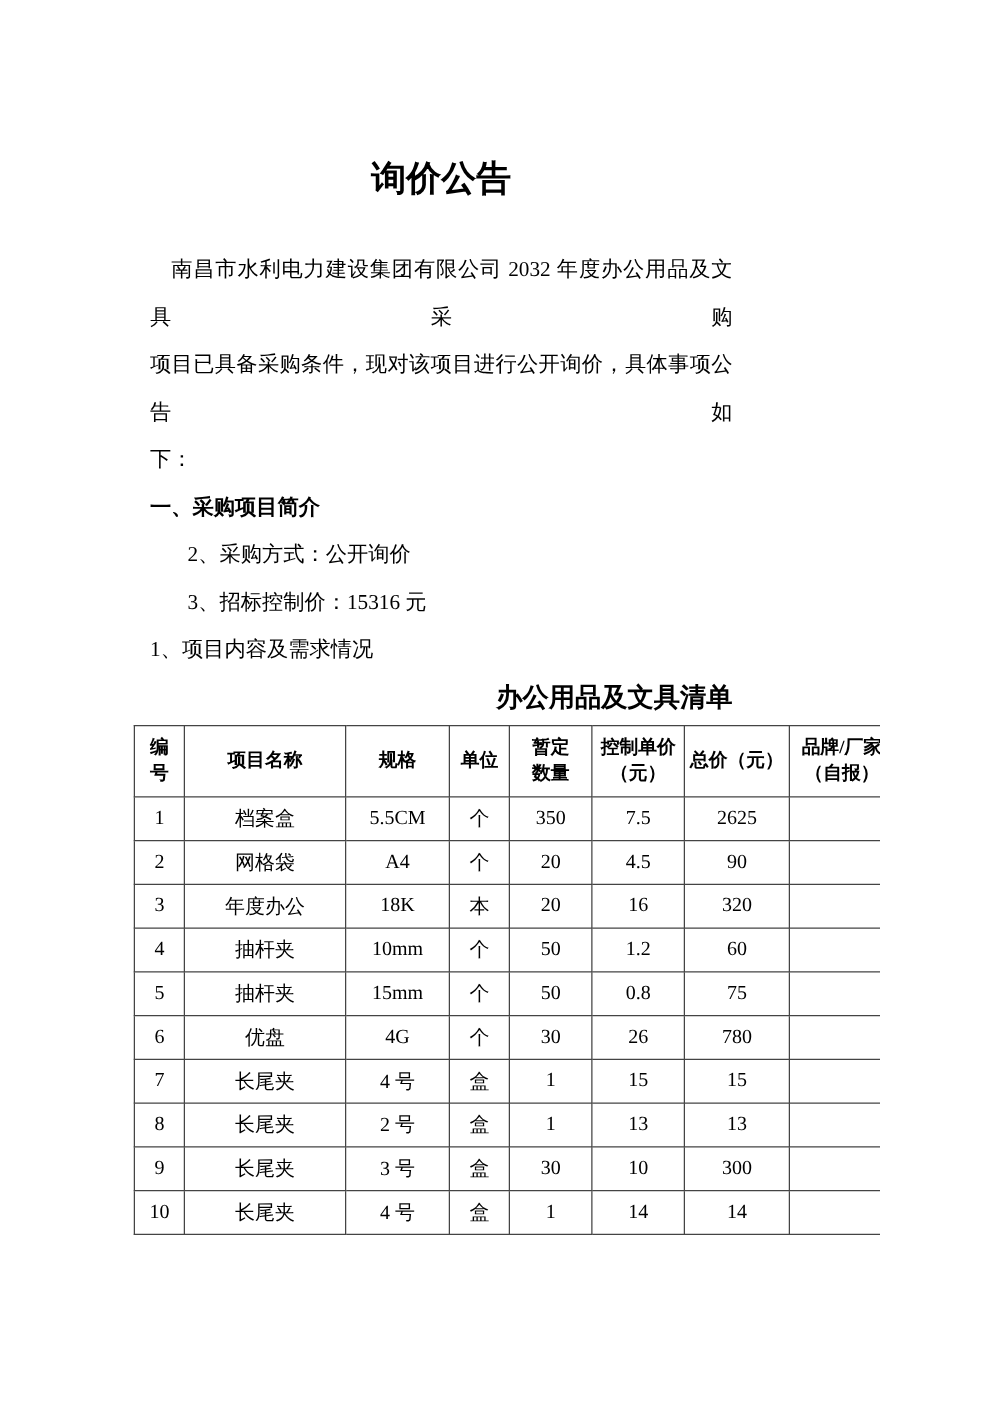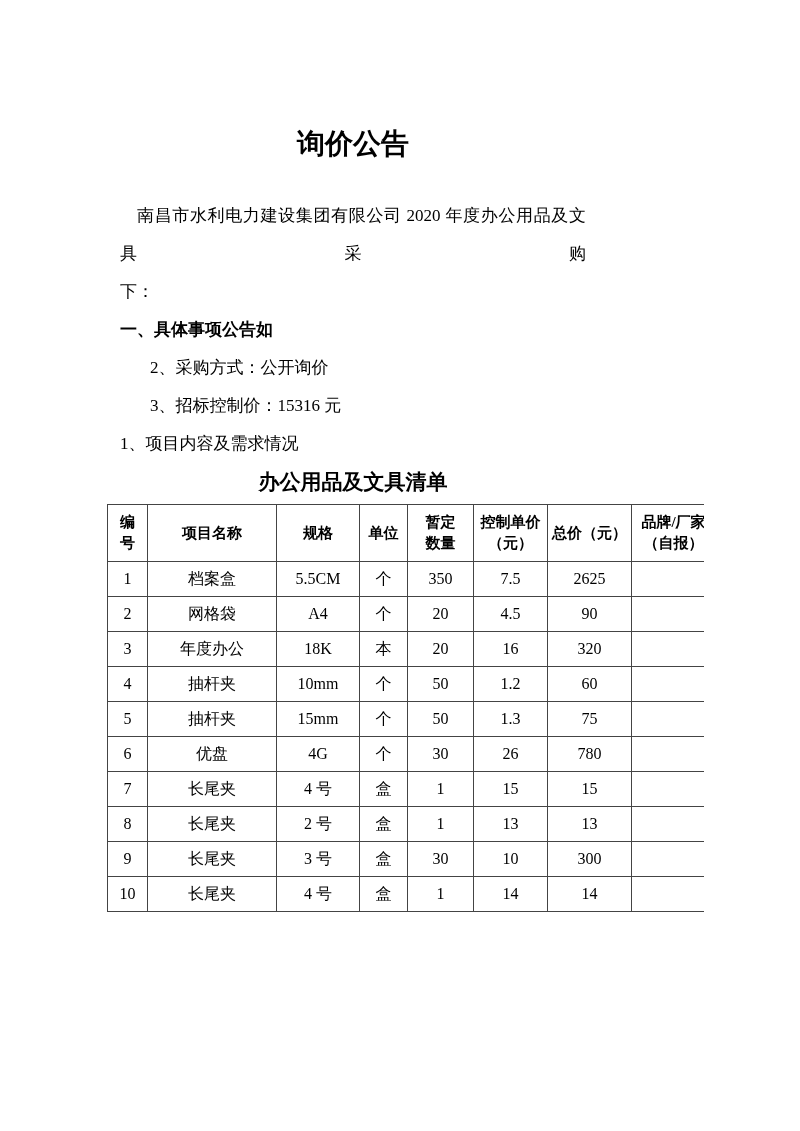--- a/index.html
+++ b/index.html
@@ -36,21 +36,21 @@
     text-align: justify;
     text-align-last: justify;
   }
   .ind1 { text-indent: 17px; }
   .ind2 { text-indent: 30px; }
   .bold { font-weight: bold; }
   .table-title {
     font-size: 21px;
     line-height: 38px;
     font-weight: bold;
-    text-align: center;
+    text-align: right;
   }
   table.sheet {
     border-collapse: collapse;
     table-layout: fixed;
     width: 608px;
     margin-left: -13px;
     margin-top: 3px;
   }
   table.sheet th, table.sheet td {
     border: 1px solid #444444;
@@ -73,24 +73,25 @@
   }
 </style>
 </head>
 <body>
 
 <div class="doc">
   <div class="content">
 
     <div class="title">询价公告</div>
 
-    <div class="line j ind1">南昌市水利电力建设集团有限公司 2020 年度办公用品及文具采购</div>
+    <div class="line j ind1">南昌市水利电力建设集团有限公司 2032 年度办公用品及文具采购</div>
+    <div class="line j">项目已具备采购条件，现对该项目进行公开询价，具体事项公告如</div>
     <div class="line">下：</div>
 
-    <div class="line bold">一、具体事项公告如</div>
+    <div class="line bold">一、采购项目简介</div>
 
     <div class="line ind2">2、采购方式：公开询价</div>
     <div class="line ind2">3、招标控制价：15316 元</div>
 
     <div class="line">1、项目内容及需求情况</div>
 
     <div class="table-title">办公用品及文具清单</div>
 
     <table class="sheet">
       <colgroup>
@@ -159,21 +160,21 @@
             <td>1.2</td>
             <td>60</td>
             <td></td>
           </tr>
           <tr>
             <td>5</td>
             <td>抽杆夹</td>
             <td>15mm</td>
             <td>个</td>
             <td>50</td>
-            <td>1.3</td>
+            <td>0.8</td>
             <td>75</td>
             <td></td>
           </tr>
           <tr>
             <td>6</td>
             <td>优盘</td>
             <td>4G</td>
             <td>个</td>
             <td>30</td>
             <td>26</td>

